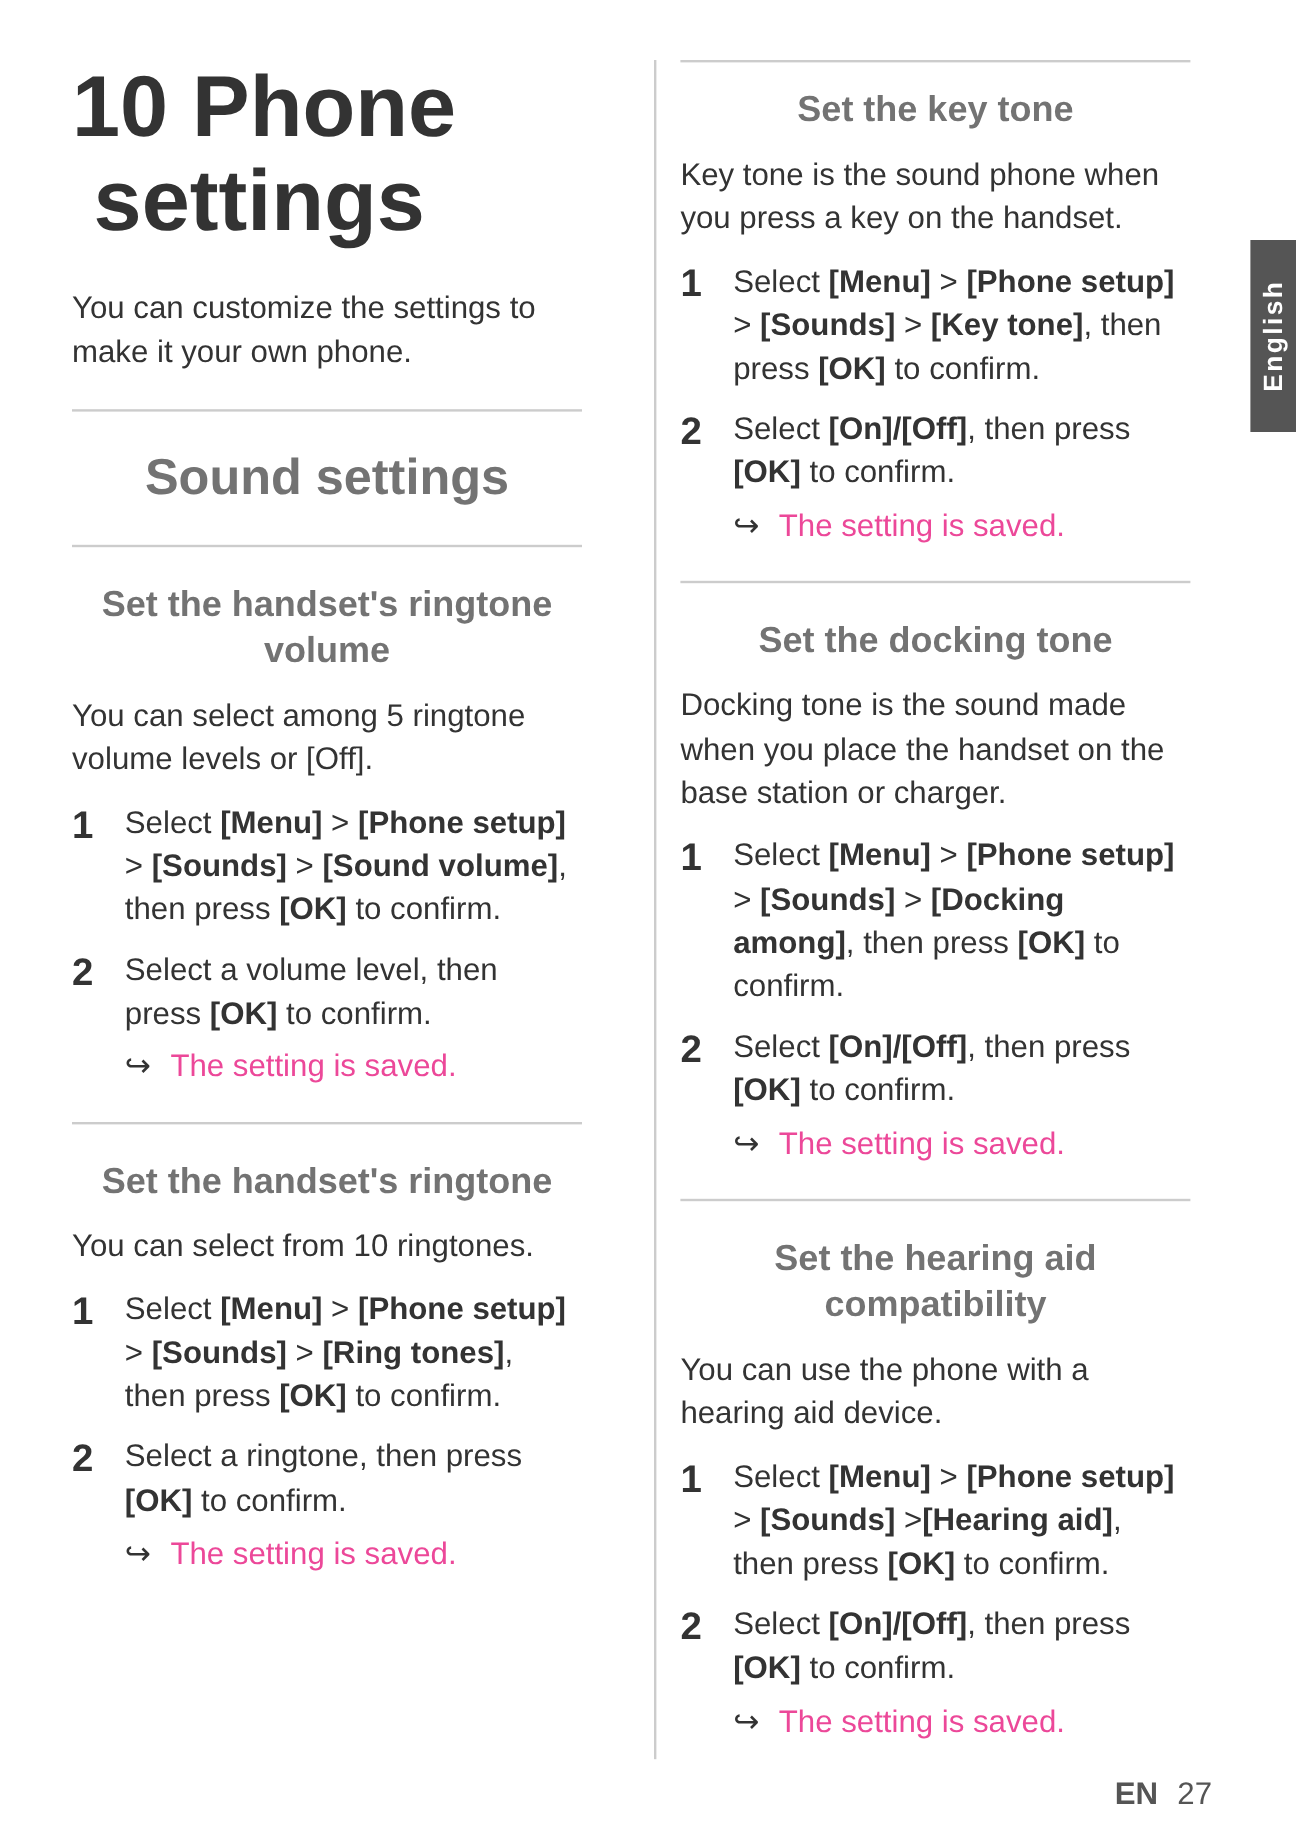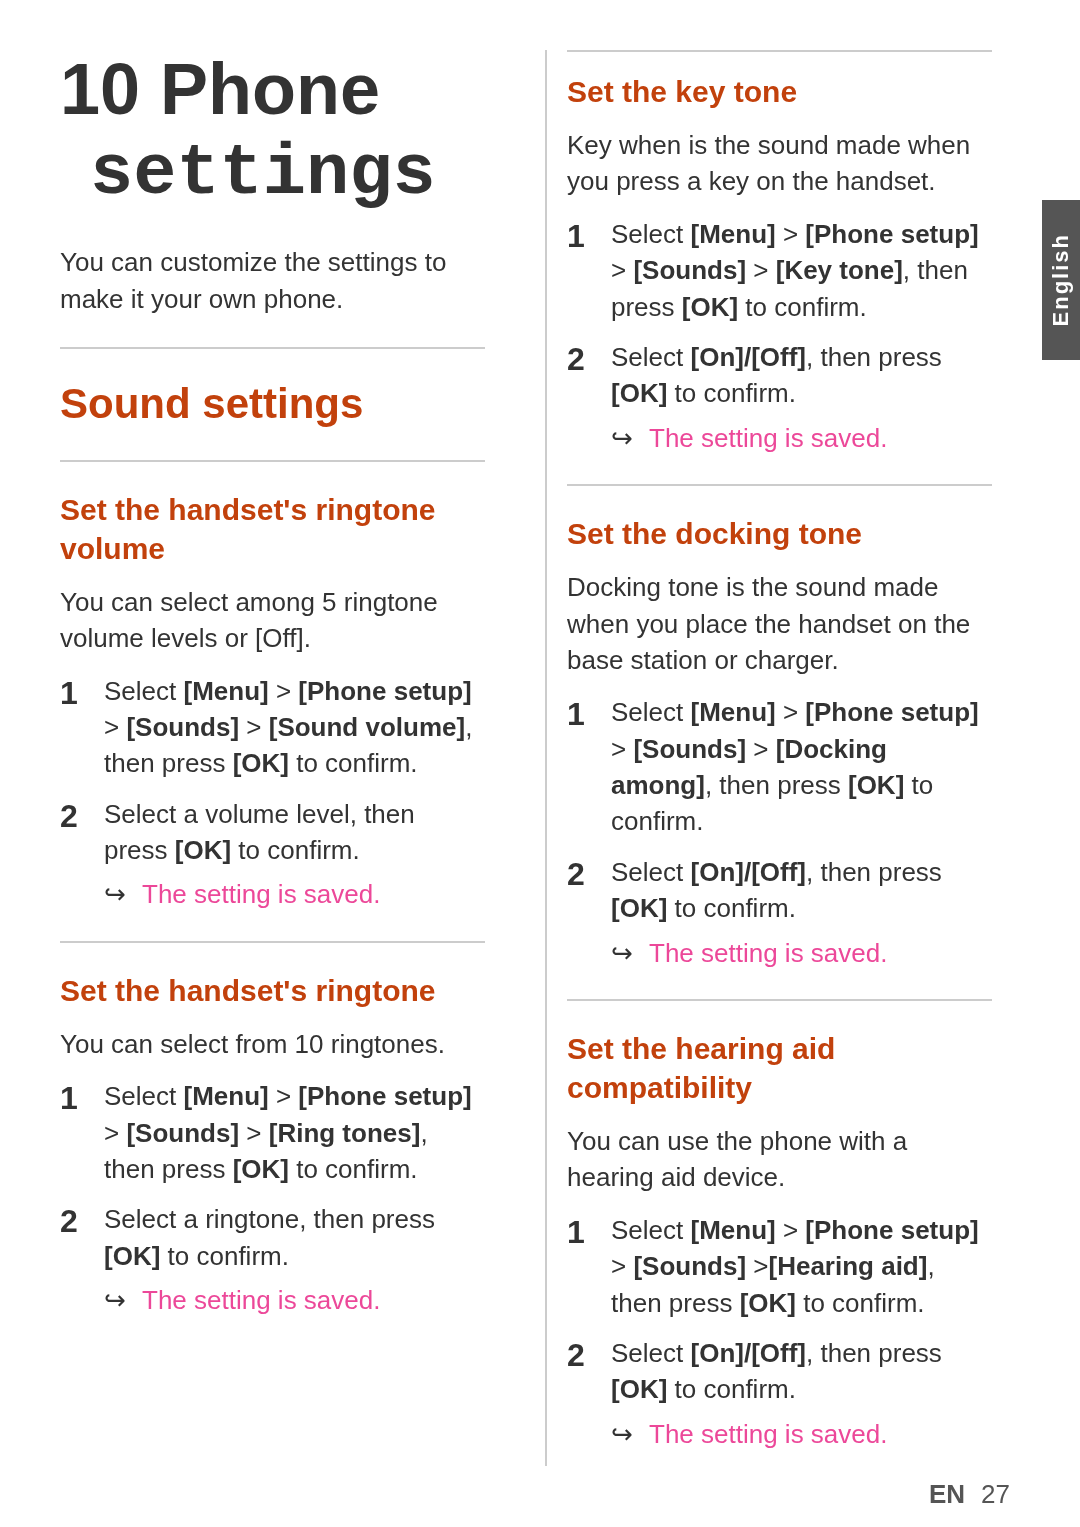--- a/index.html
+++ b/index.html
@@ -85,23 +85,24 @@
 
     .section-divider {
       border: none;
       border-top: 2px solid #cccccc;
       margin: 28px 0;
     }
 
     .section-heading {
       font-size: 30px;
       font-weight: bold;
-      color: #c2410c;
+      color: #737373;
       margin-bottom: 16px;
       line-height: 1.3;
+      text-align: center;
     }
 
     .section-intro {
       font-size: 26px;
       color: #333333;
       margin-bottom: 16px;
       line-height: 1.4;
     }
 
     .steps-list {
@@ -187,21 +188,21 @@
   <div class="sidebar-tab">
     <span class="sidebar-tab-text">English</span>
   </div>
 
   <div class="main-content">
 
     <div class="left-column">
 
       <div class="chapter-title">
         <span>10</span>&nbsp;Phone<br>
-        <span style="margin-left:30px;font-family:Liberation Mono, monospace;">settings</span>
+        <span style="margin-left:18px;">settings</span>
       </div>
 
       <p class="intro-text">You can customize the settings to make it your own phone.</p>
 
       <hr class="section-divider">
 
       <h2 class="section-heading" style="font-size:42px; margin-bottom:24px;">Sound settings</h2>
 
       <hr class="section-divider">
 
@@ -248,21 +249,21 @@
           </div>
         </li>
       </ol>
 
     </div>
 
     <div class="right-column">
 
       <div class="right-section-top">
         <h3 class="section-heading" style="padding-top:10px;">Set the key tone</h3>
-        <p class="section-intro">Key when is the sound made when you press a key on the handset.</p>
+        <p class="section-intro">Key tone is the sound phone when you press a key on the handset.</p>
         <ol class="steps-list">
           <li class="step-item">
             <span class="step-number">1</span>
             <div class="step-content">
               Select <b>[Menu]</b> &gt; <b>[Phone setup]</b> &gt; <b>[Sounds]</b> &gt; <b>[Key tone]</b>, then press <b>[OK]</b> to confirm.
             </div>
           </li>
           <li class="step-item">
             <span class="step-number">2</span>
             <div class="step-content">

